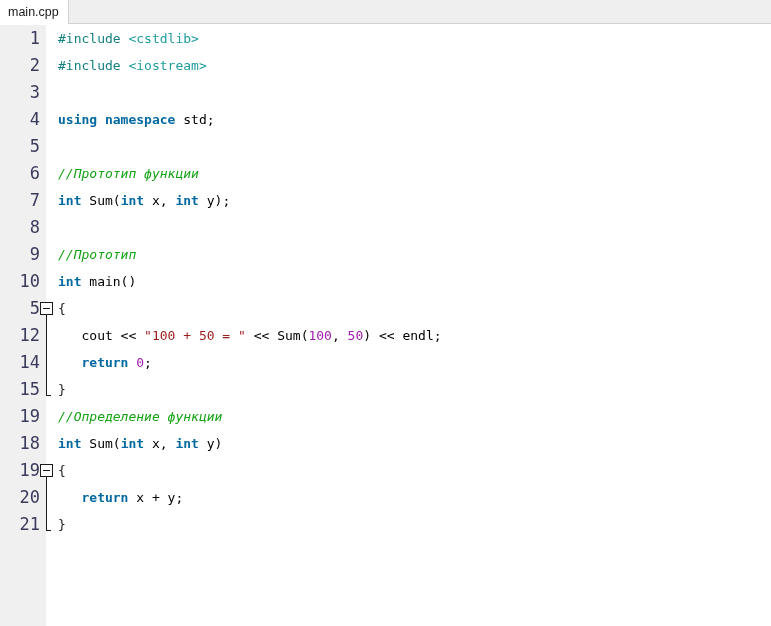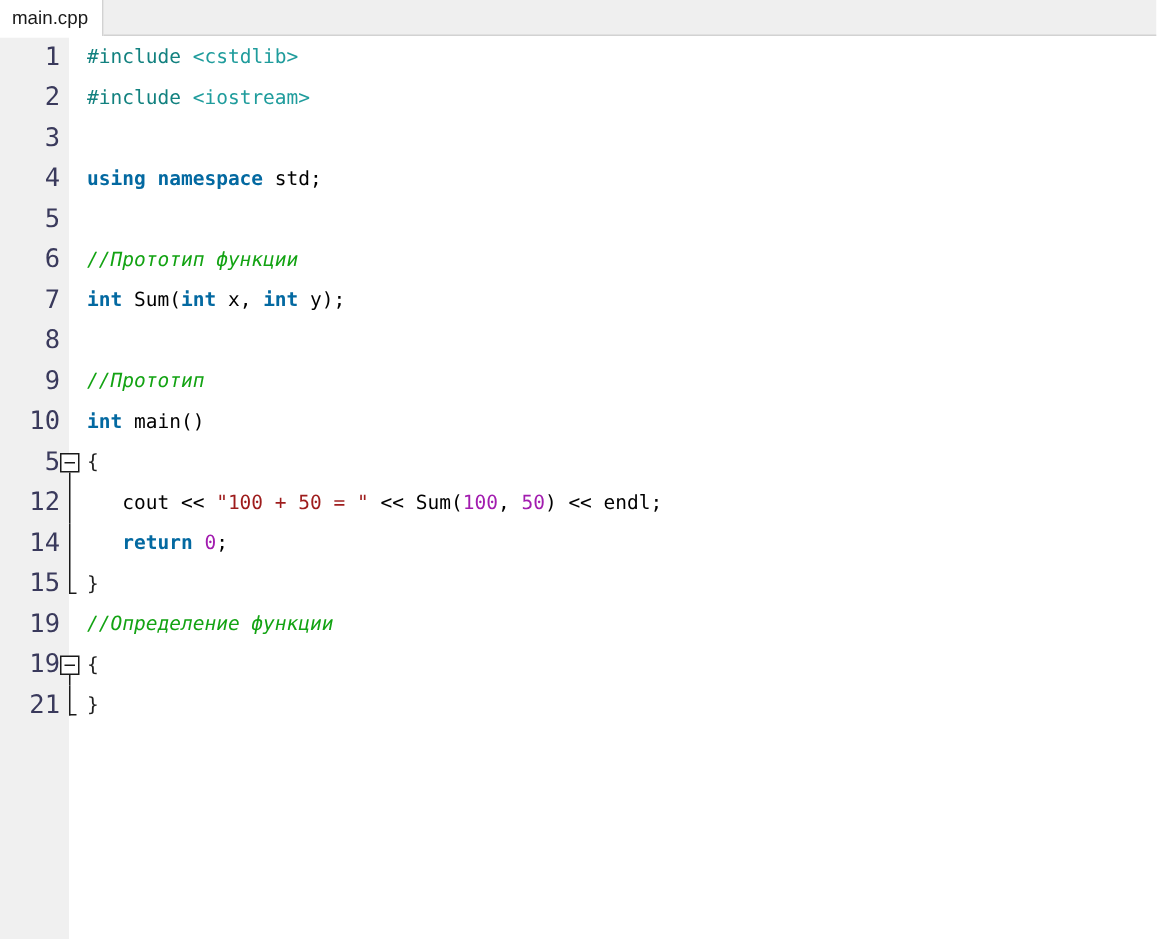--- a/index.html
+++ b/index.html
@@ -220,28 +220,40 @@
             <div class="foldend"></div>
           </div>
           <div class="code"><span class="t-brace">}</span></div>
         </div>
         <div class="row">
           <div class="lineno">19</div>
           <div class="foldcell"></div>
           <div class="code"><span class="t-cmt">//Определение функции</span></div>
         </div>
         <div class="row">
+          <div class="lineno">18</div>
+          <div class="foldcell"></div>
+          <div class="code"><span class="t-kw">int</span><span class="t-plain"> Sum(</span><span class="t-kw">int</span><span class="t-plain"> x, </span><span class="t-kw">int</span><span class="t-plain"> y)</span></div>
+        </div>
+        <div class="row">
           <div class="lineno">19</div>
           <div class="foldcell">
             <div class="foldbox"></div>
             <div class="foldline from-box"></div>
           </div>
           <div class="code"><span class="t-brace">{</span></div>
         </div>
         <div class="row">
+          <div class="lineno">20</div>
+          <div class="foldcell">
+            <div class="foldline"></div>
+          </div>
+          <div class="code"><span class="t-plain">   </span><span class="t-kw">return</span><span class="t-plain"> x + y;</span></div>
+        </div>
+        <div class="row">
           <div class="lineno">21</div>
           <div class="foldcell">
             <div class="foldend"></div>
           </div>
           <div class="code"><span class="t-brace">}</span></div>
         </div>
       </div>
   </div>
 
 </div>

